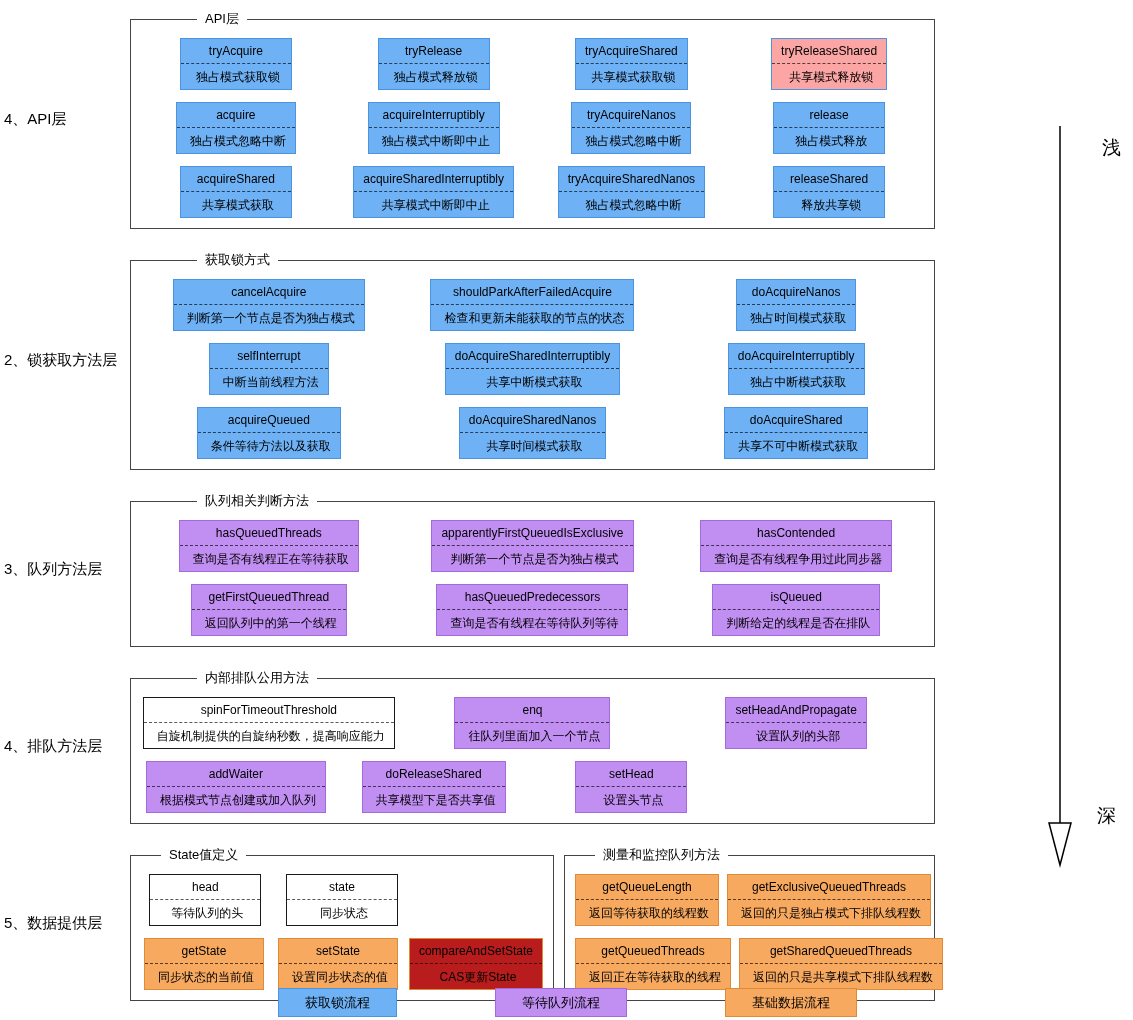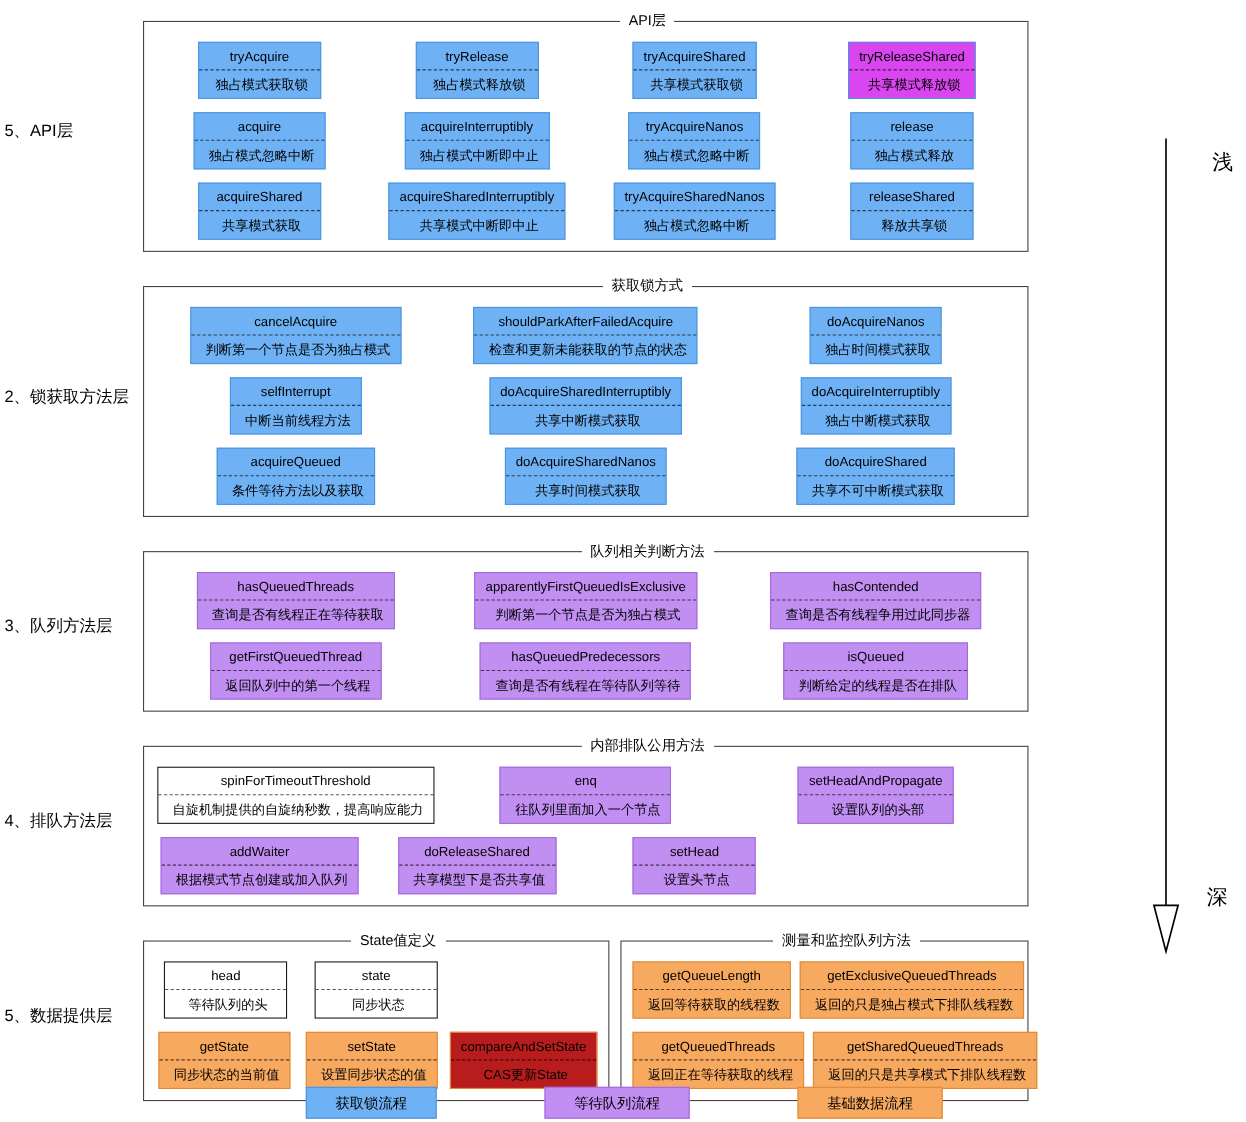--- a/index.html
+++ b/index.html
@@ -14,21 +14,21 @@
     width:130px;flex-shrink:0;font-size:15px;padding-left:4px;box-sizing:border-box;
     white-space:nowrap;
   }
   .groups{display:flex;gap:10px;flex:1;min-width:0;}
   fieldset.group{
     border:1px solid #444;margin:0;padding:10px 10px 6px 10px;flex:1;min-width:0;
     border-radius:0;
   }
   .layer-row:nth-child(5) .groups fieldset.group:first-child{flex:0 0 402px;}
   fieldset.group legend{
-    font-size:13px;padding:0 8px;margin-left:56px;text-align:center;
+    font-size:13px;padding:0 8px;margin-left:56px;
   }
   .layer-row:nth-child(5) fieldset.group legend{margin-left:20px;}
   .box-row{
     display:grid;align-items:start;justify-items:center;column-gap:8px;
     margin-bottom:12px;
   }
   .box-row:last-child{margin-bottom:4px;}
   .box{
     border:1px solid #888;min-width:112px;max-width:300px;width:max-content;
     text-align:center;box-sizing:border-box;
@@ -52,38 +52,38 @@
   .depth-label.top{left:1102px;top:135px;}
   .depth-label.bottom{left:1097px;top:803px;}
 </style>
 </head>
 <body>
 
 <div class="canvas">
 
   <div id="diagram">
       <div class="layer-row">
-        <div class="side-label">5、API层</div>
+        <div class="side-label">4、API层</div>
         <div class="groups">
           <fieldset class="group">
             <legend>API层</legend>
             <div class="box-row" style="grid-template-columns: repeat(4, 1fr);">
               <div class="box" style="background: rgb(110, 177, 244); border-color: rgb(75, 148, 224);">
                 <div class="box-title">tryAcquire</div>
                 <div class="box-desc">独占模式获取锁</div>
               </div>
               <div class="box" style="background: rgb(110, 177, 244); border-color: rgb(75, 148, 224);">
                 <div class="box-title">tryRelease</div>
                 <div class="box-desc">独占模式释放锁</div>
               </div>
               <div class="box" style="background: rgb(110, 177, 244); border-color: rgb(75, 148, 224);">
                 <div class="box-title">tryAcquireShared</div>
                 <div class="box-desc">共享模式获取锁</div>
               </div>
-              <div class="box" style="background: #d946ef; border-color: rgb(75, 148, 224);">
+              <div class="box" style="background: #fca5a5; border-color: rgb(75, 148, 224);">
                 <div class="box-title">tryReleaseShared</div>
                 <div class="box-desc">共享模式释放锁</div>
               </div>
             </div>
             <div class="box-row" style="grid-template-columns: repeat(4, 1fr);">
               <div class="box" style="background: rgb(110, 177, 244); border-color: rgb(75, 148, 224);">
                 <div class="box-title">acquire</div>
                 <div class="box-desc">独占模式忽略中断</div>
               </div>
               <div class="box" style="background: rgb(110, 177, 244); border-color: rgb(75, 148, 224);">

